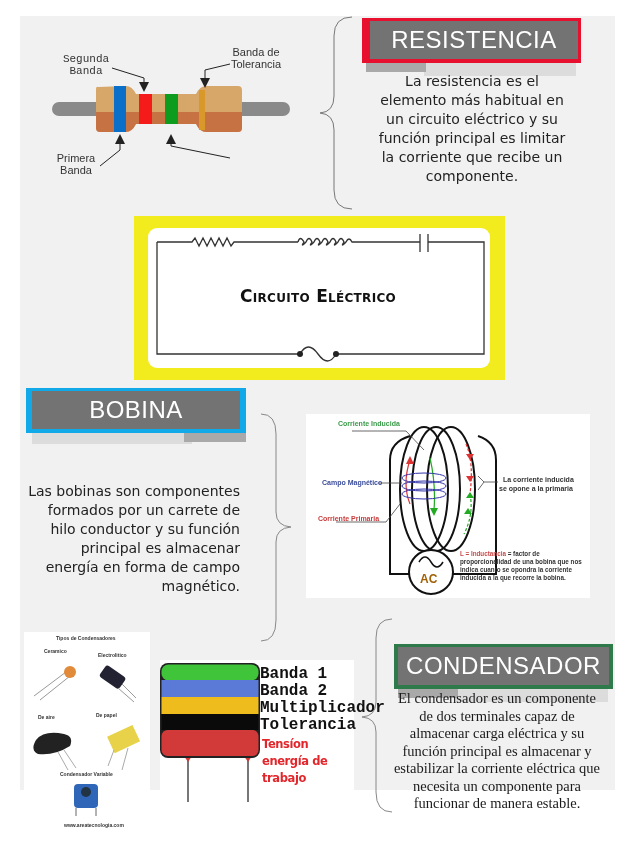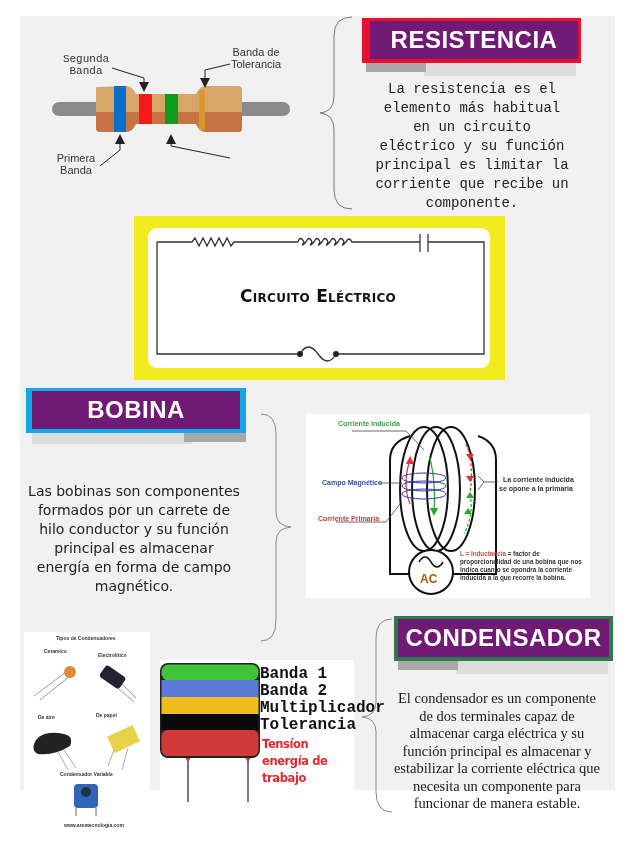--- a/index.html
+++ b/index.html
@@ -4,21 +4,21 @@
 <style>
   * { box-sizing: border-box; margin: 0; padding: 0; }
   body { width: 636px; height: 848px; background: #ffffff; position: relative; overflow: hidden; font-family: "Liberation Sans", sans-serif; }
   .panel { position: absolute; left: 20px; top: 16px; width: 595px; height: 774px; background: #f1f1f1; }
   .abs { position: absolute; }
 
   
   .banner { position: absolute; }
   .banner .shadow-light { position: absolute; background: #dcdcdc; }
   .banner .shadow-dark { position: absolute; background: #a9a9a9; }
-  .banner .box { position: absolute; background: #701a75; color: #fff; font-size: 24px; display: flex; align-items: center; justify-content: center; letter-spacing: 0.5px; font-weight: bold; }
+  .banner .box { position: absolute; background: #737373; color: #fff; font-size: 24px; display: flex; align-items: center; justify-content: center; letter-spacing: 0.5px; }
 
   .desc { position: absolute; text-align: center; color: #222; font-size: 14px; line-height: 19px; font-family: "DejaVu Sans", sans-serif; }
   .desc.sans { font-family: "Liberation Sans", sans-serif; font-size: 14.5px; line-height: 17.5px; color: #1a1a1a; }
 
   .lbl { position: absolute; font-size: 11px; color: #333; text-align: center; line-height: 12px; }
   .small-lbl { position: absolute; font-size: 7px; font-weight: bold; color: #333; }
   .tiny { position: absolute; font-size: 5px; font-weight: bold; color: #333; }
   .mono { font-family: "Liberation Mono", monospace; font-weight: bold; font-size: 16px; color: #111; line-height: 17px; }
 </style>
 </head>
@@ -57,21 +57,21 @@
   <path d="M34 1 Q16 1 16 20 L16 80 Q16 96 2 97 Q16 98 16 114 L16 174 Q16 193 34 193" fill="none" stroke="#777" stroke-width="1"></path>
 </svg>
 
 <div class="banner" style="left:362px;top:18px;width:220px;height:58px;">
   <div class="shadow-light" style="left:62px;top:44px;width:152px;height:14px;"></div>
   <div class="shadow-dark" style="left:4px;top:42px;width:60px;height:12px;"></div>
   <div style="position:absolute;left:0;top:0;width:219px;height:45px;background:#e8102f;"></div>
   <div class="box" style="left:8px;top:3px;width:208px;height:38px;">RESISTENCIA</div>
 </div>
 
-<div class="desc" style="left:372px;top:80px;width:200px;font-family:Liberation Mono, monospace;">La resistencia es el elemento más habitual en un circuito eléctrico y su función principal es limitar la corriente que recibe un componente.</div>
+<div class="desc" style="left:372px;top:72px;width:200px;">La resistencia es el elemento más habitual en un circuito eléctrico y su función principal es limitar la corriente que recibe un componente.</div>
 
 <div class="abs" style="left:134px;top:216px;width:371px;height:164px;background:#f2ec1f;">
   <div class="abs" style="left:14px;top:12px;width:342px;height:140px;background:#fff;border-radius:9px;">
     <svg width="342" height="140">
       <g fill="none" stroke="#333" stroke-width="1.3">
         <polyline points="9,14 9,126 152,126"></polyline>
         <polyline points="188,126 336,126 336,14 280,14"></polyline>
         <line x1="272" y1="6" x2="272" y2="24"></line>
         <line x1="280" y1="6" x2="280" y2="24"></line>
         <polyline points="272,14 210,14"></polyline>
@@ -86,21 +86,21 @@
   </div>
 </div>
 
 <div class="banner" style="left:26px;top:388px;width:222px;height:40px;">
   <div class="shadow-light" style="left:6px;top:44px;width:160px;height:12px;"></div>
   <div class="shadow-dark" style="left:158px;top:42px;width:62px;height:12px;"></div>
   <div style="position:absolute;left:0;top:0;width:220px;height:45px;background:#12a9e8;"></div>
   <div class="box" style="left:6px;top:3px;width:208px;height:38px;">BOBINA</div>
 </div>
 
-<div class="desc" style="left:28px;top:482px;width:212px;">Las bobinas son componentes formados por un carrete de hilo conductor y su función principal es almacenar energía en forma de campo magnético.</div>
+<div class="desc" style="left:28px;top:482px;width:212px;text-align:right;">Las bobinas son componentes formados por un carrete de hilo conductor y su función principal es almacenar energía en forma de campo magnético.</div>
 
 <svg class="abs" style="left:258px;top:412px;" width="40" height="232">
   <path d="M3 2 Q18 2 18 22 L18 100 Q18 114 33 115 Q18 116 18 130 L18 208 Q18 229 3 229" fill="none" stroke="#888" stroke-width="1"></path>
 </svg>
 
 <div class="abs" style="left:306px;top:414px;width:284px;height:184px;background:#fff;">
   <svg width="284" height="184">
     <g fill="none" stroke="#111" stroke-width="2">
       <path d="M84 110 L84 46 Q84 28 104 22"></path>
       <path d="M84 110 L84 160 L110 160 L110 174"></path>
@@ -205,20 +205,20 @@
   <div class="abs" style="left:102px;top:76px;font-size:11.5px;font-weight:bold;color:#e2262b;line-height:17px;font-family:'DejaVu Sans',sans-serif;letter-spacing:-0.4px;">
     <div>Tensíon energía de</div>
     <div>trabajo</div>
   </div>
 </div>
 
 <svg class="abs" style="left:358px;top:618px;" width="36" height="196">
   <path d="M34 1 Q18 1 18 20 L18 84 Q18 98 4 99 Q18 100 18 114 L18 174 Q18 194 34 194" fill="none" stroke="#888" stroke-width="1"></path>
 </svg>
 
-<div class="banner" style="left:394px;top:616px;width:220px;height:44px;">
+<div class="banner" style="left:394px;top:644px;width:220px;height:44px;">
   <div class="shadow-light" style="left:62px;top:44px;width:152px;height:14px;"></div>
   <div class="shadow-dark" style="left:4px;top:42px;width:60px;height:12px;"></div>
   <div style="position:absolute;left:0;top:0;width:219px;height:45px;background:#2f7a4b;"></div>
   <div class="box" style="left:4px;top:3px;width:211px;height:38px;">CONDENSADOR</div>
 </div>
 
 <div class="desc sans" style="left:390px;top:690px;width:214px;font-family:Liberation Serif, serif;">El condensador es un componente de dos terminales capaz de almacenar carga eléctrica y su función principal es almacenar y estabilizar la corriente eléctrica que necesita un componente para funcionar de manera estable.</div>
 
 </body></html>

